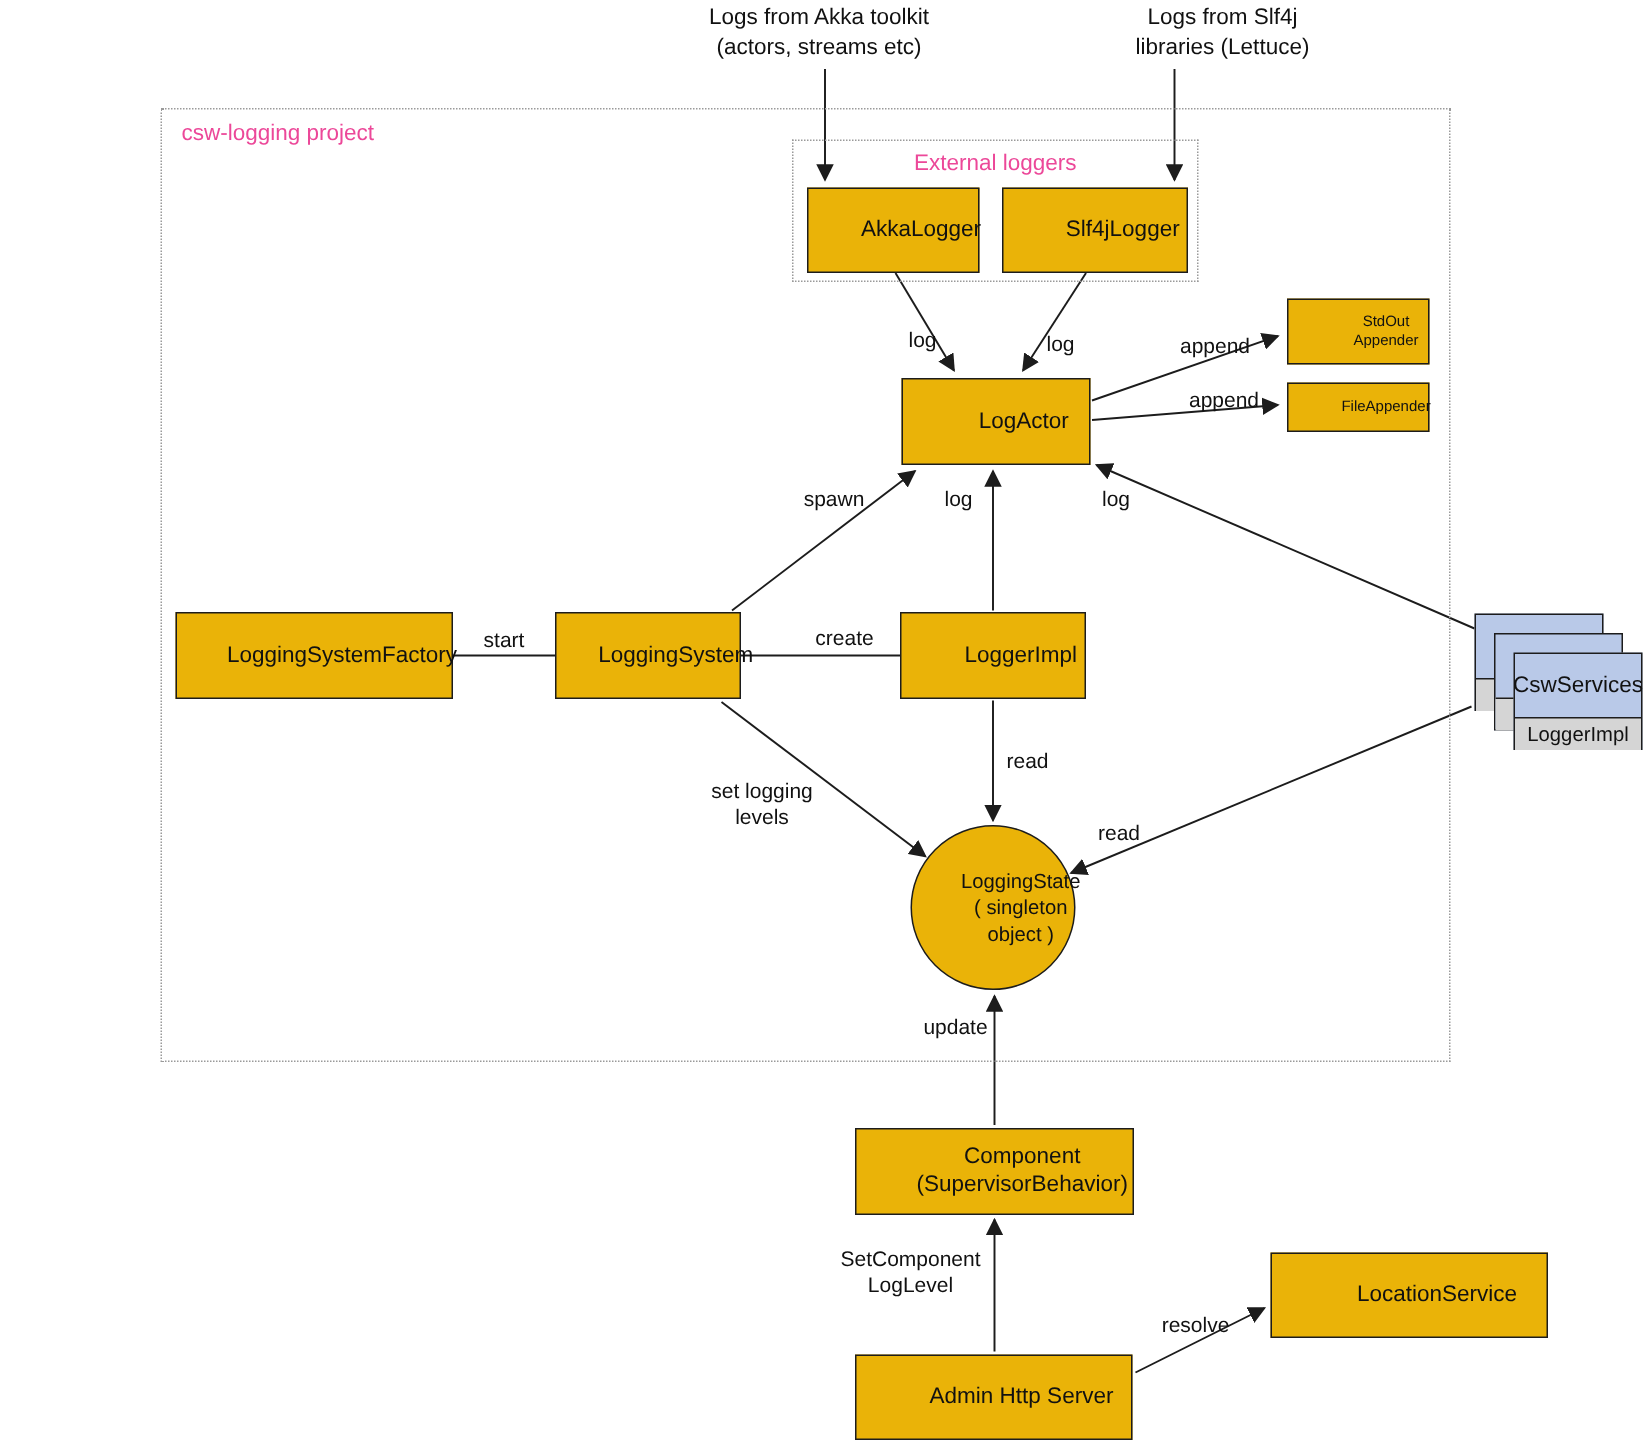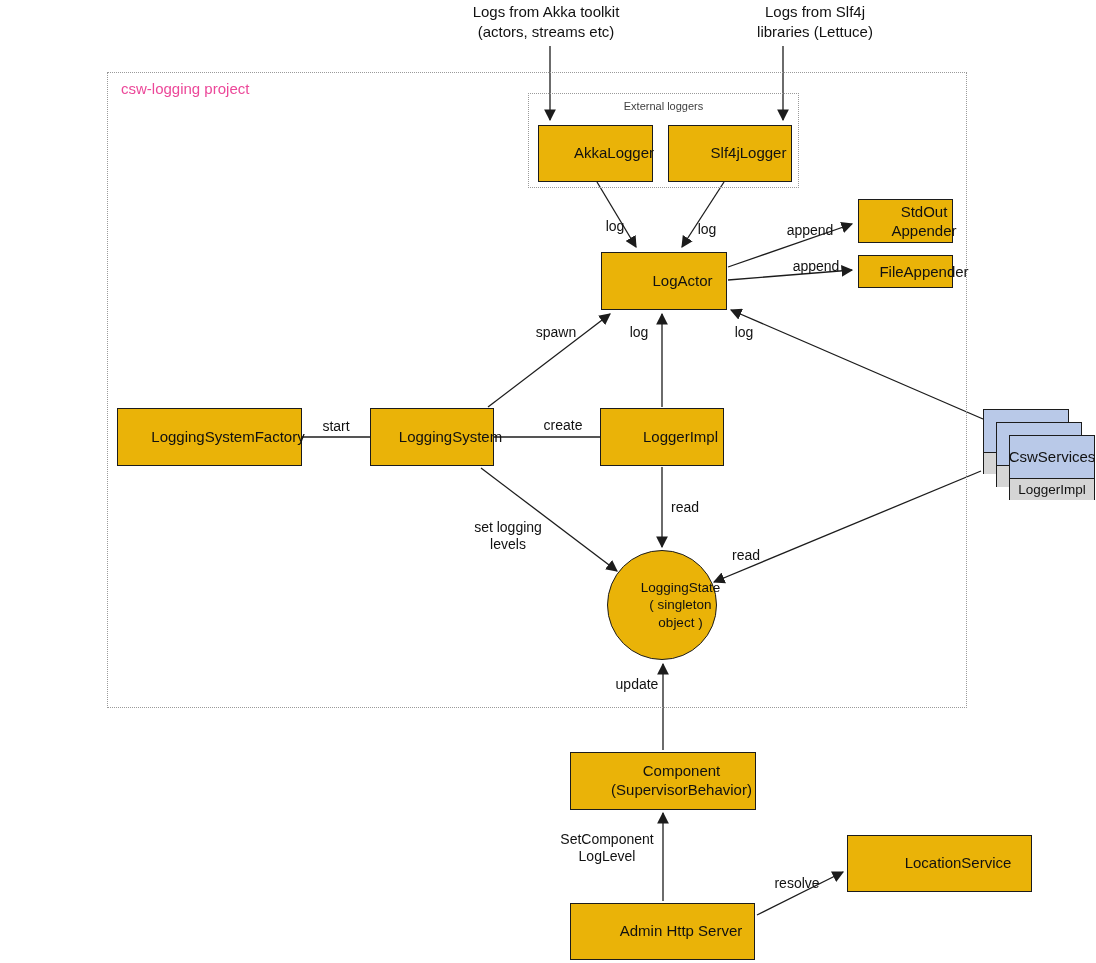--- a/index.html
+++ b/index.html
@@ -3,27 +3,27 @@
 <meta charset="utf-8">
 <style>
   html,body{margin:0;padding:0;background:#ffffff;}
   .canvas{
     position:relative;width:1096px;height:963px;background:#ffffff;overflow:hidden;
     font-family:"Liberation Sans","DejaVu Sans",sans-serif;color:#111;
   }
   .edges{position:absolute;left:0;top:0;width:1096px;height:963px;pointer-events:none;}
   .dashed-group{position:absolute;border:1px dotted #9a9a9a;box-sizing:border-box;}
   .group-label{position:absolute;font-size:15px;color:#ec4899;white-space:nowrap;}
-  .ext-label{position:absolute;left:0;right:0;top:6px;text-align:center;font-size:11px;color:#404040;}
+  .ext-label{position:absolute;left:0;right:0;top:6px;text-align:center;font-size:15px;color:#ec4899;}
   .node{
     position:absolute;background:#eab308;border:1px solid #1c1c1c;box-sizing:border-box;
     display:flex;flex-direction:column;align-items:center;justify-content:center;
     font-size:15px;text-align:center;line-height:1.25;padding-left:37px;
   }
-  .node.small{font-size:15px;line-height:1.3;}
+  .node.small{font-size:10px;line-height:1.3;}
   .circle{border-radius:50%;font-size:13.5px;line-height:1.3;}
   .edge-label{position:absolute;font-size:14px;white-space:nowrap;transform:translateX(-50%);text-align:center;line-height:1.18;}
   .input-label{position:absolute;font-size:15px;text-align:center;transform:translateX(-50%);line-height:1.3;white-space:nowrap;}
   .card{position:absolute;width:86px;height:65px;border:1px solid #1c1c1c;box-sizing:border-box;background:#b9c9e8;}
   .card .card-top{height:42px;display:flex;flex-direction:row;align-items:center;justify-content:center;font-size:15px;line-height:1.25;}
   .card .card-badge{height:21px;border-top:1px solid #1c1c1c;background:#d5d5d5;display:flex;align-items:center;justify-content:center;font-size:13.5px;}
 </style>
 </head>
 <body>
 

